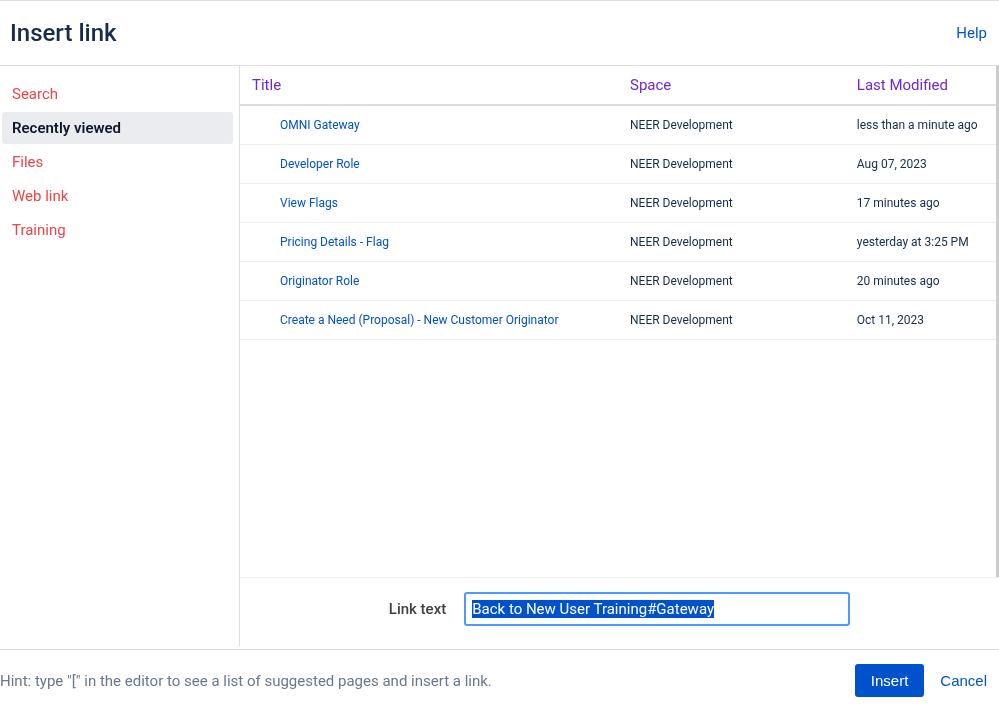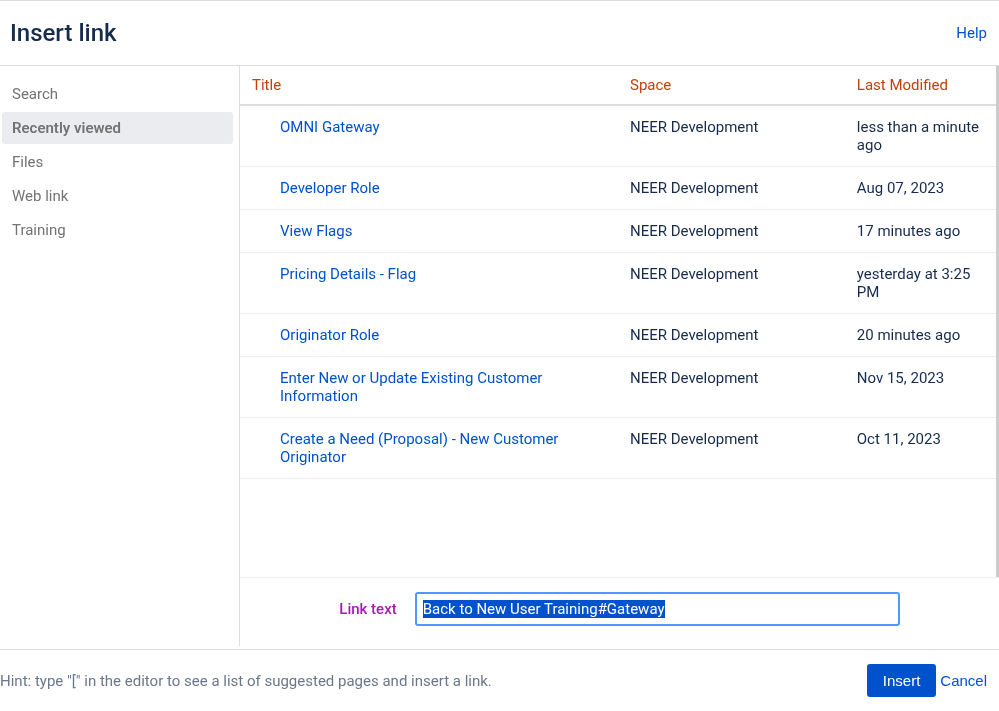--- a/index.html
+++ b/index.html
@@ -42,63 +42,63 @@
     }
     .sidebar {
       width: 240px;
       flex-shrink: 0;
       padding-top: 10px;
       border-right: 1px solid #ddd;
     }
     .sidebar-item {
       padding: 7px 10px;
       font-size: 15px;
-      color: #737373;
+      color: #ef4444;
       cursor: pointer;
       border-radius: 3px;
       margin: 2px 6px 2px 2px;
     }
     .sidebar-item.active {
       background: #EBECF0;
-      color: #737373;
+      color: #0f172a;
       font-weight: 600;
     }
     .main-area {
       flex: 1;
       display: flex;
       flex-direction: column;
       position: relative;
     }
     .table-wrapper {
       flex: 1;
       overflow-y: auto;
       border-right: 3px solid #ccc;
     }
     table {
       width: 100%;
       border-collapse: collapse;
     }
     thead th {
       text-align: left;
       font-weight: 400;
-      color: #c2410c;
+      color: #6d28d9;
       font-size: 15px;
       padding: 10px 12px 10px 12px;
       border-bottom: 2px solid #ddd;
       background: #fff;
       position: sticky;
       top: 0;
     }
     thead th:first-child {
       padding-left: 12px;
     }
     tbody td {
       padding: 12px 12px;
       border-bottom: 1px solid #eee;
-      font-size: 15px;
+      font-size: 12px;
       vertical-align: top;
       color: #172B4D;
     }
     tbody tr.selected {
       background: #EAF1FB;
     }
     tbody tr.selected .title-link {
       text-decoration: underline;
     }
     .title-cell {
@@ -112,21 +112,21 @@
     .link-text-row {
       display: flex;
       align-items: center;
       justify-content: center;
       padding: 14px 20px 20px 20px;
       gap: 18px;
       border-top: 1px solid #eee;
     }
     .link-text-label {
       font-size: 15px;
-      color: #a21caf;
+      color: #404040;
       font-weight: 500;
     }
     .dialog-footer {
       display: flex;
       align-items: center;
       justify-content: space-between;
       padding: 14px 12px 14px 0;
       border-top: 1px solid #ddd;
       position: absolute;
       bottom: 0;
@@ -134,41 +134,41 @@
       right: 0;
       background: #fff;
     }
     .hint-text {
       color: #6B778C;
       font-size: 15px;
     }
     .footer-actions {
       display: flex;
       align-items: center;
-      gap: 4px;
+      gap: 16px;
     }
     .btn-primary {
       background: #0052CC;
       color: #fff;
       border: none;
       padding: 8px 16px;
       font-size: 15px;
       border-radius: 3px;
       cursor: pointer;
     }
     .btn-link {
       background: none;
       border: none;
       color: #0052CC;
       font-size: 15px;
       cursor: pointer;
     }
     
     .fake-input {
-      width: 485px;
+      width: 386px;
       height: 34px;
       border: 2px solid #4C9AFF;
       border-radius: 3px;
       padding: 4px 6px;
       font-size: 15px;
       display: flex;
       align-items: center;
       background: #fff;
     }
     .fake-input span {
@@ -223,25 +223,20 @@
               <td class="title-cell"><a class="title-link">Pricing Details - Flag</a></td>
               <td>NEER Development</td>
               <td>yesterday at 3:25 PM</td>
             </tr>
             <tr>
               <td class="title-cell"><a class="title-link">Originator Role</a></td>
               <td>NEER Development</td>
               <td>20 minutes ago</td>
             </tr>
             <tr>
-              <td class="title-cell"><a class="title-link">Enter New or Update Existing Customer Information</a></td>
-              <td>NEER Development</td>
-              <td>Nov 15, 2023</td>
-            </tr>
-            <tr>
               <td class="title-cell"><a class="title-link">Create a Need (Proposal) - New Customer Originator</a></td>
               <td>NEER Development</td>
               <td>Oct 11, 2023</td>
             </tr>
           </tbody>
       </table>
     </div>
 
     <div class="link-text-row">
       <label class="link-text-label">Link text</label>

